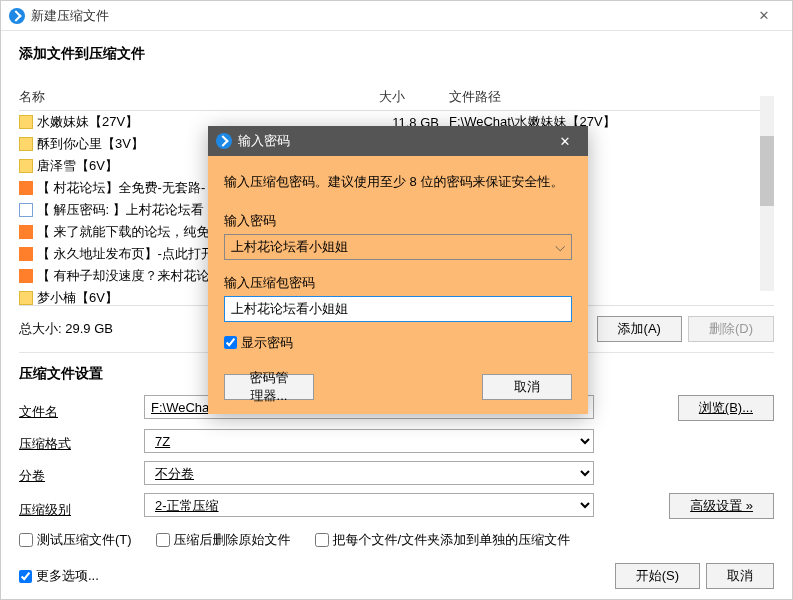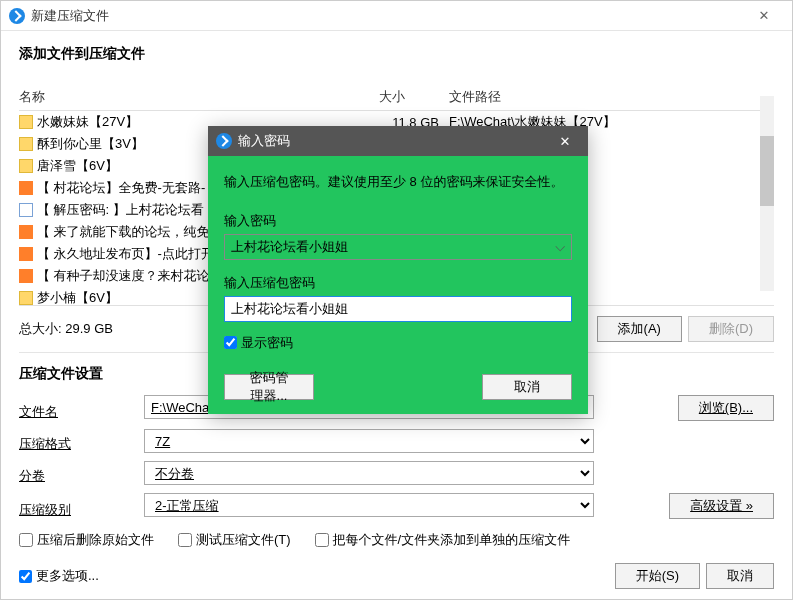--- a/index.html
+++ b/index.html
@@ -49,21 +49,21 @@
     .chk input { width: 14px; height: 14px; }
     
     .bottom-bar { position: absolute; bottom: 0; left: 0; right: 0; padding: 10px 18px; display: flex; align-items: center; background: #fff; }
     .bottom-bar .more { display: flex; align-items: center; gap: 4px; flex: 1; }
     .bottom-bar .btn { margin-left: 6px; }
     
     .btn { padding: 4px 20px; border: 1px solid #999; background: #f3f3f3; cursor: pointer; height: 26px; display: inline-flex; align-items: center; }
     .btn.disabled { color: #999; border-color: #ccc; }
     
     
-    .modal { position: absolute; top: 125px; left: 207px; width: 380px; background: #22c55e; box-shadow: 0 4px 20px rgba(0,0,0,.3); z-index: 100; }
+    .modal { position: absolute; top: 125px; left: 207px; width: 380px; background: #fdba74; box-shadow: 0 4px 20px rgba(0,0,0,.3); z-index: 100; }
     .modal-tb { height: 30px; background: #555; display: flex; align-items: center; padding: 0 8px; color: #fff; }
     .modal-tb .mi { width: 16px; height: 16px; background: #1e88e5; border-radius: 50%; margin-right: 6px; display: flex; align-items: center; justify-content: center; }
     .modal-tb .mi::after { content: ""; width: 6px; height: 6px; border-top: 2px solid white; border-right: 2px solid white; transform: rotate(45deg); margin-left: -2px; }
     .modal-tb .mt { flex: 1; }
     .modal-tb .mx { width: 30px; text-align: center; cursor: pointer; }
     .modal-body { padding: 16px 16px 14px 16px; }
     .modal-body .hint { margin-bottom: 20px; line-height: 1.5; }
     .modal-body .flbl { margin-bottom: 4px; }
     .modal-body .combo { width: 100%; height: 26px; border: 1px solid #888; display: flex; align-items: center; padding: 0 6px; margin-bottom: 14px; position: relative; }
     .modal-body .combo .cv { flex: 1; }
@@ -190,25 +190,25 @@
     <div class="fld">
       <select><option>2-正常压缩</option></select>
       <span style="flex:1"></span>
       <button class="btn">高级设置 »</button>
     </div>
   </div>
 
   <div class="checks-row">
     <label class="chk">
       <input type="checkbox" style="">
-      <span>压缩后删除原始文件</span>
+      <span>测试压缩文件(T)</span>
     </label>
     <label class="chk">
       <input type="checkbox" style="">
-      <span>测试压缩文件(T)</span>
+      <span>压缩后删除原始文件</span>
     </label>
     <label class="chk">
       <input type="checkbox" style="">
       <span>把每个文件/文件夹添加到单独的压缩文件</span>
     </label>
   </div>
 </div>
 
 <div class="bottom-bar">
   <label class="more">

